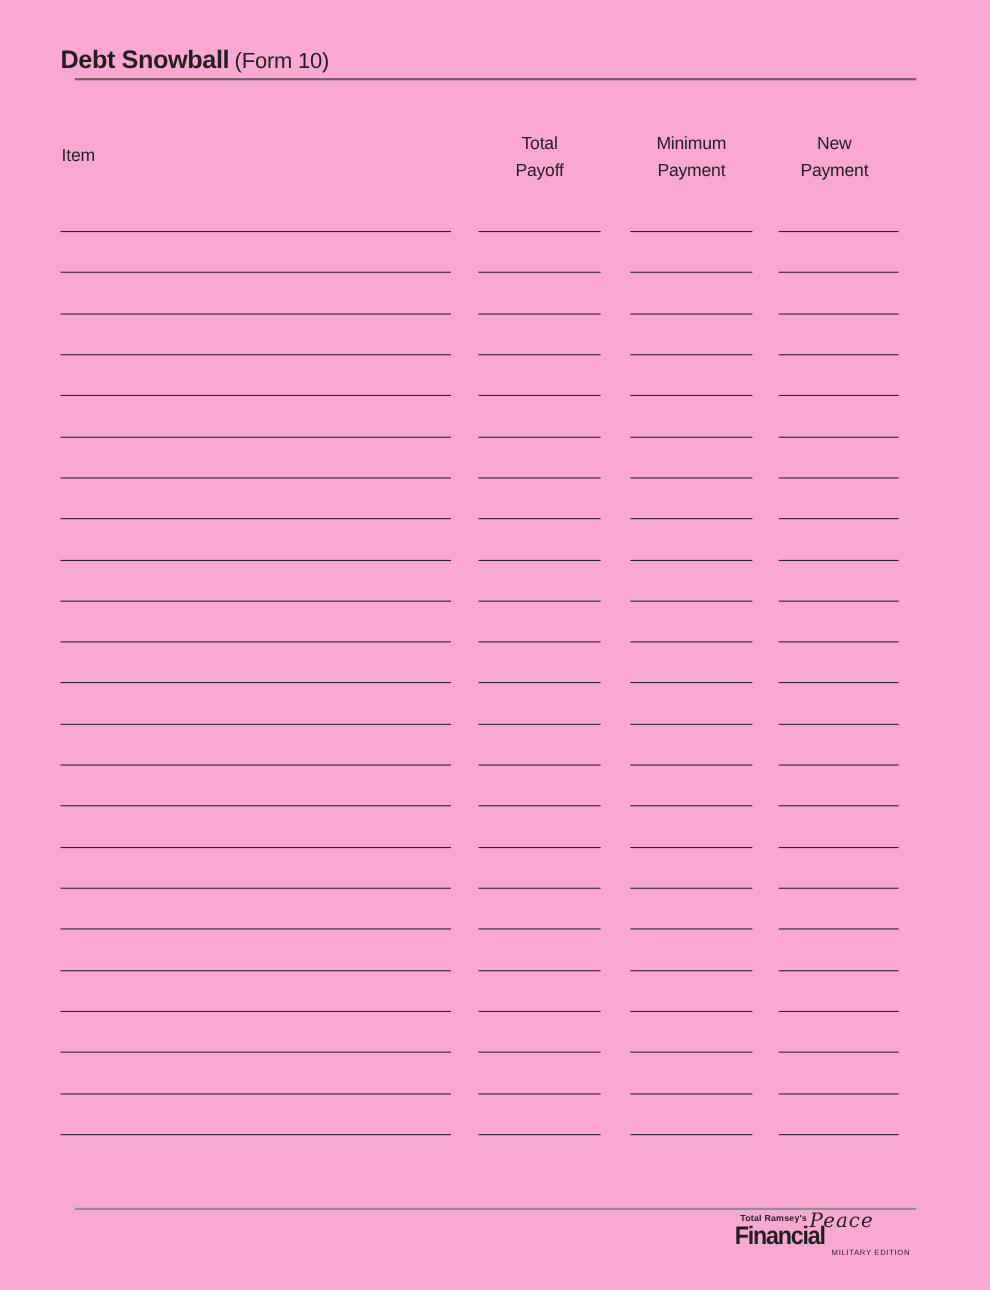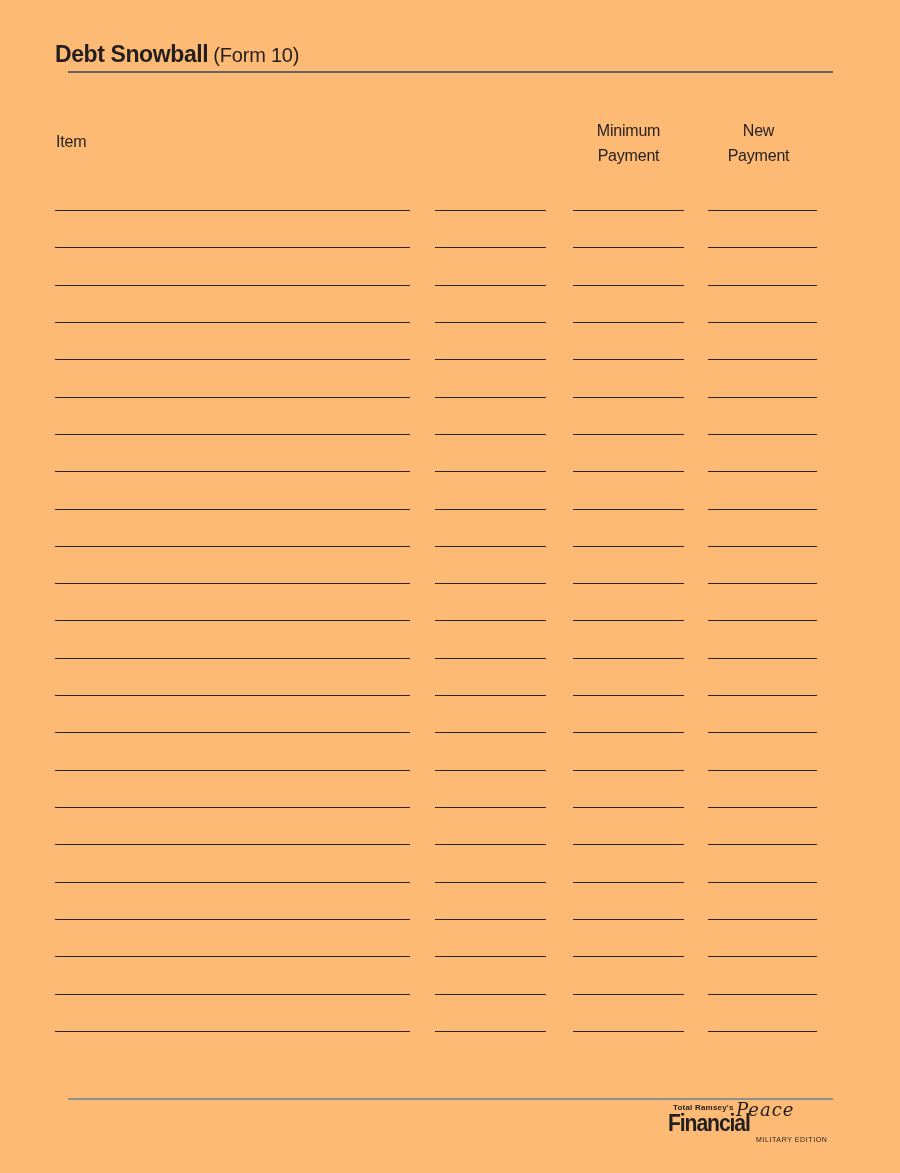--- a/index.html
+++ b/index.html
@@ -1,21 +1,21 @@
 <!DOCTYPE html>
 <html><head>
 <meta charset="utf-8">
 <style>
   * { margin: 0; padding: 0; box-sizing: border-box; }
   html, body { background: #ffffff; }
   .page {
     position: relative;
     width: 900px;
     height: 1173px;
-    background: #fdba74;
+    background: #f9a8d4;
     font-family: "Liberation Sans", sans-serif;
     color: #231f20;
     overflow: hidden;
     text-decoration: underline;
   }
   
   .title-row {
     position: absolute;
     left: 55px;
     top: 41px;
@@ -138,20 +138,24 @@
 <div class="page">
 
   <div class="title-row">
     <span class="title-main">Debt Snowball</span><span class="title-form-label">(Form 10)</span>
   </div>
   <div class="title-rule"></div>
 
   <div class="col-header col-header-item">
     <span class="hl">Item</span>
   </div>
+  <div class="col-header col-header-payoff">
+    <span class="hl">Total</span>
+    <span class="hl">Payoff</span>
+  </div>
   <div class="col-header col-header-minimum">
     <span class="hl">Minimum</span>
     <span class="hl">Payment</span>
   </div>
   <div class="col-header col-header-new">
     <span class="hl">New</span>
     <span class="hl">Payment</span>
   </div>
 
   <div class="rows">

